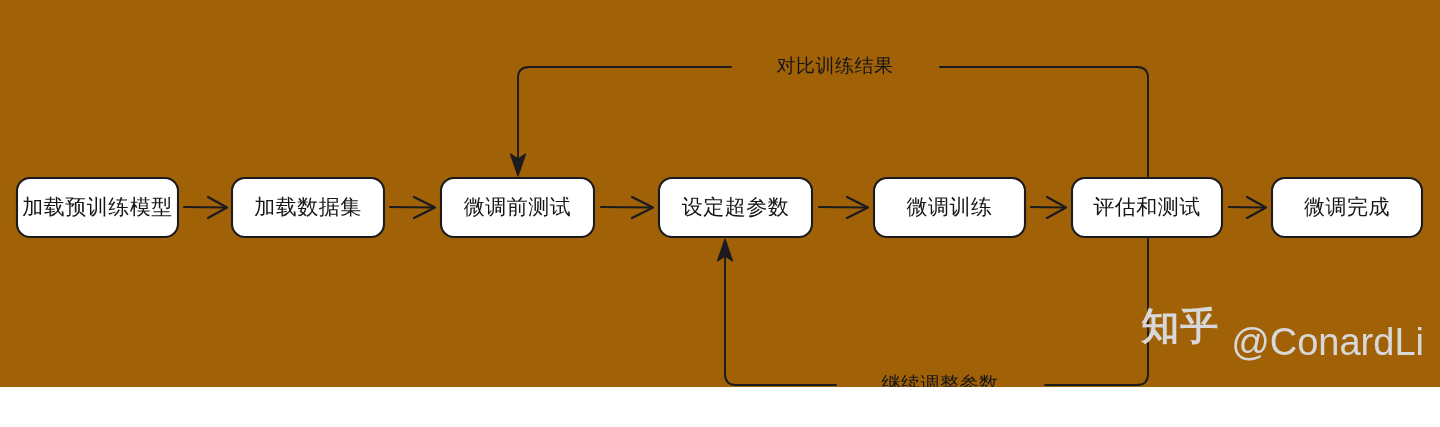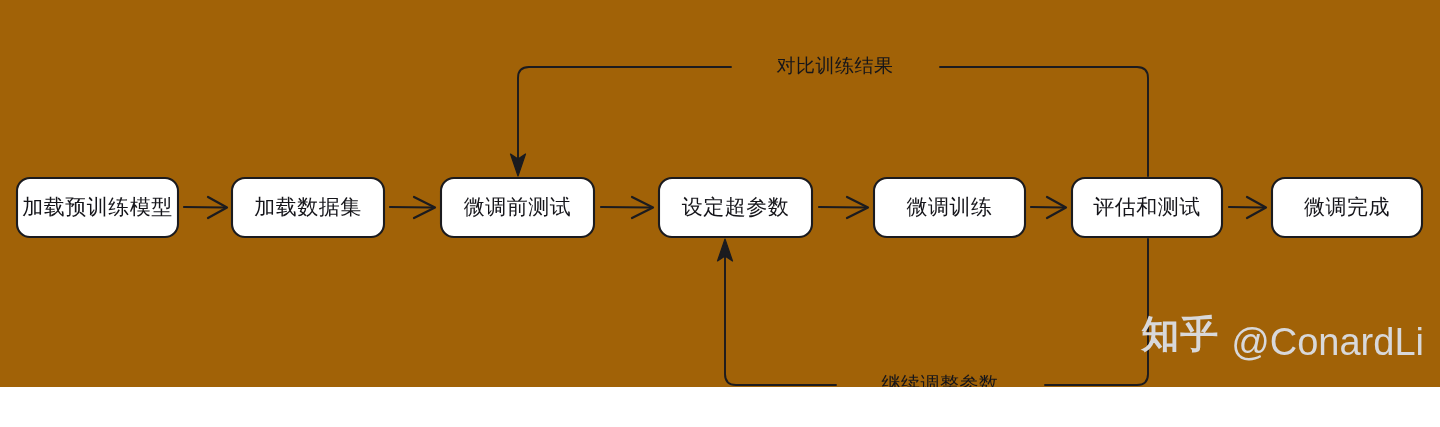--- a/index.html
+++ b/index.html
@@ -71,21 +71,20 @@
     fill: #15151a;
     dominant-baseline: middle;
     text-anchor: middle;
     letter-spacing: 0.5px;
   }
   .watermark {
     position: absolute;
     right: 16px;
     bottom: 26px;
     display: flex;
-    align-items: center;
     gap: 12px;
     pointer-events: none;
     user-select: none;
   }
   .watermark-logo {
     font-family: "Liberation Sans", "DejaVu Sans", sans-serif;
     font-size: 38px;
     font-weight: 700;
     color: #d8d8da;
     letter-spacing: 1px;

